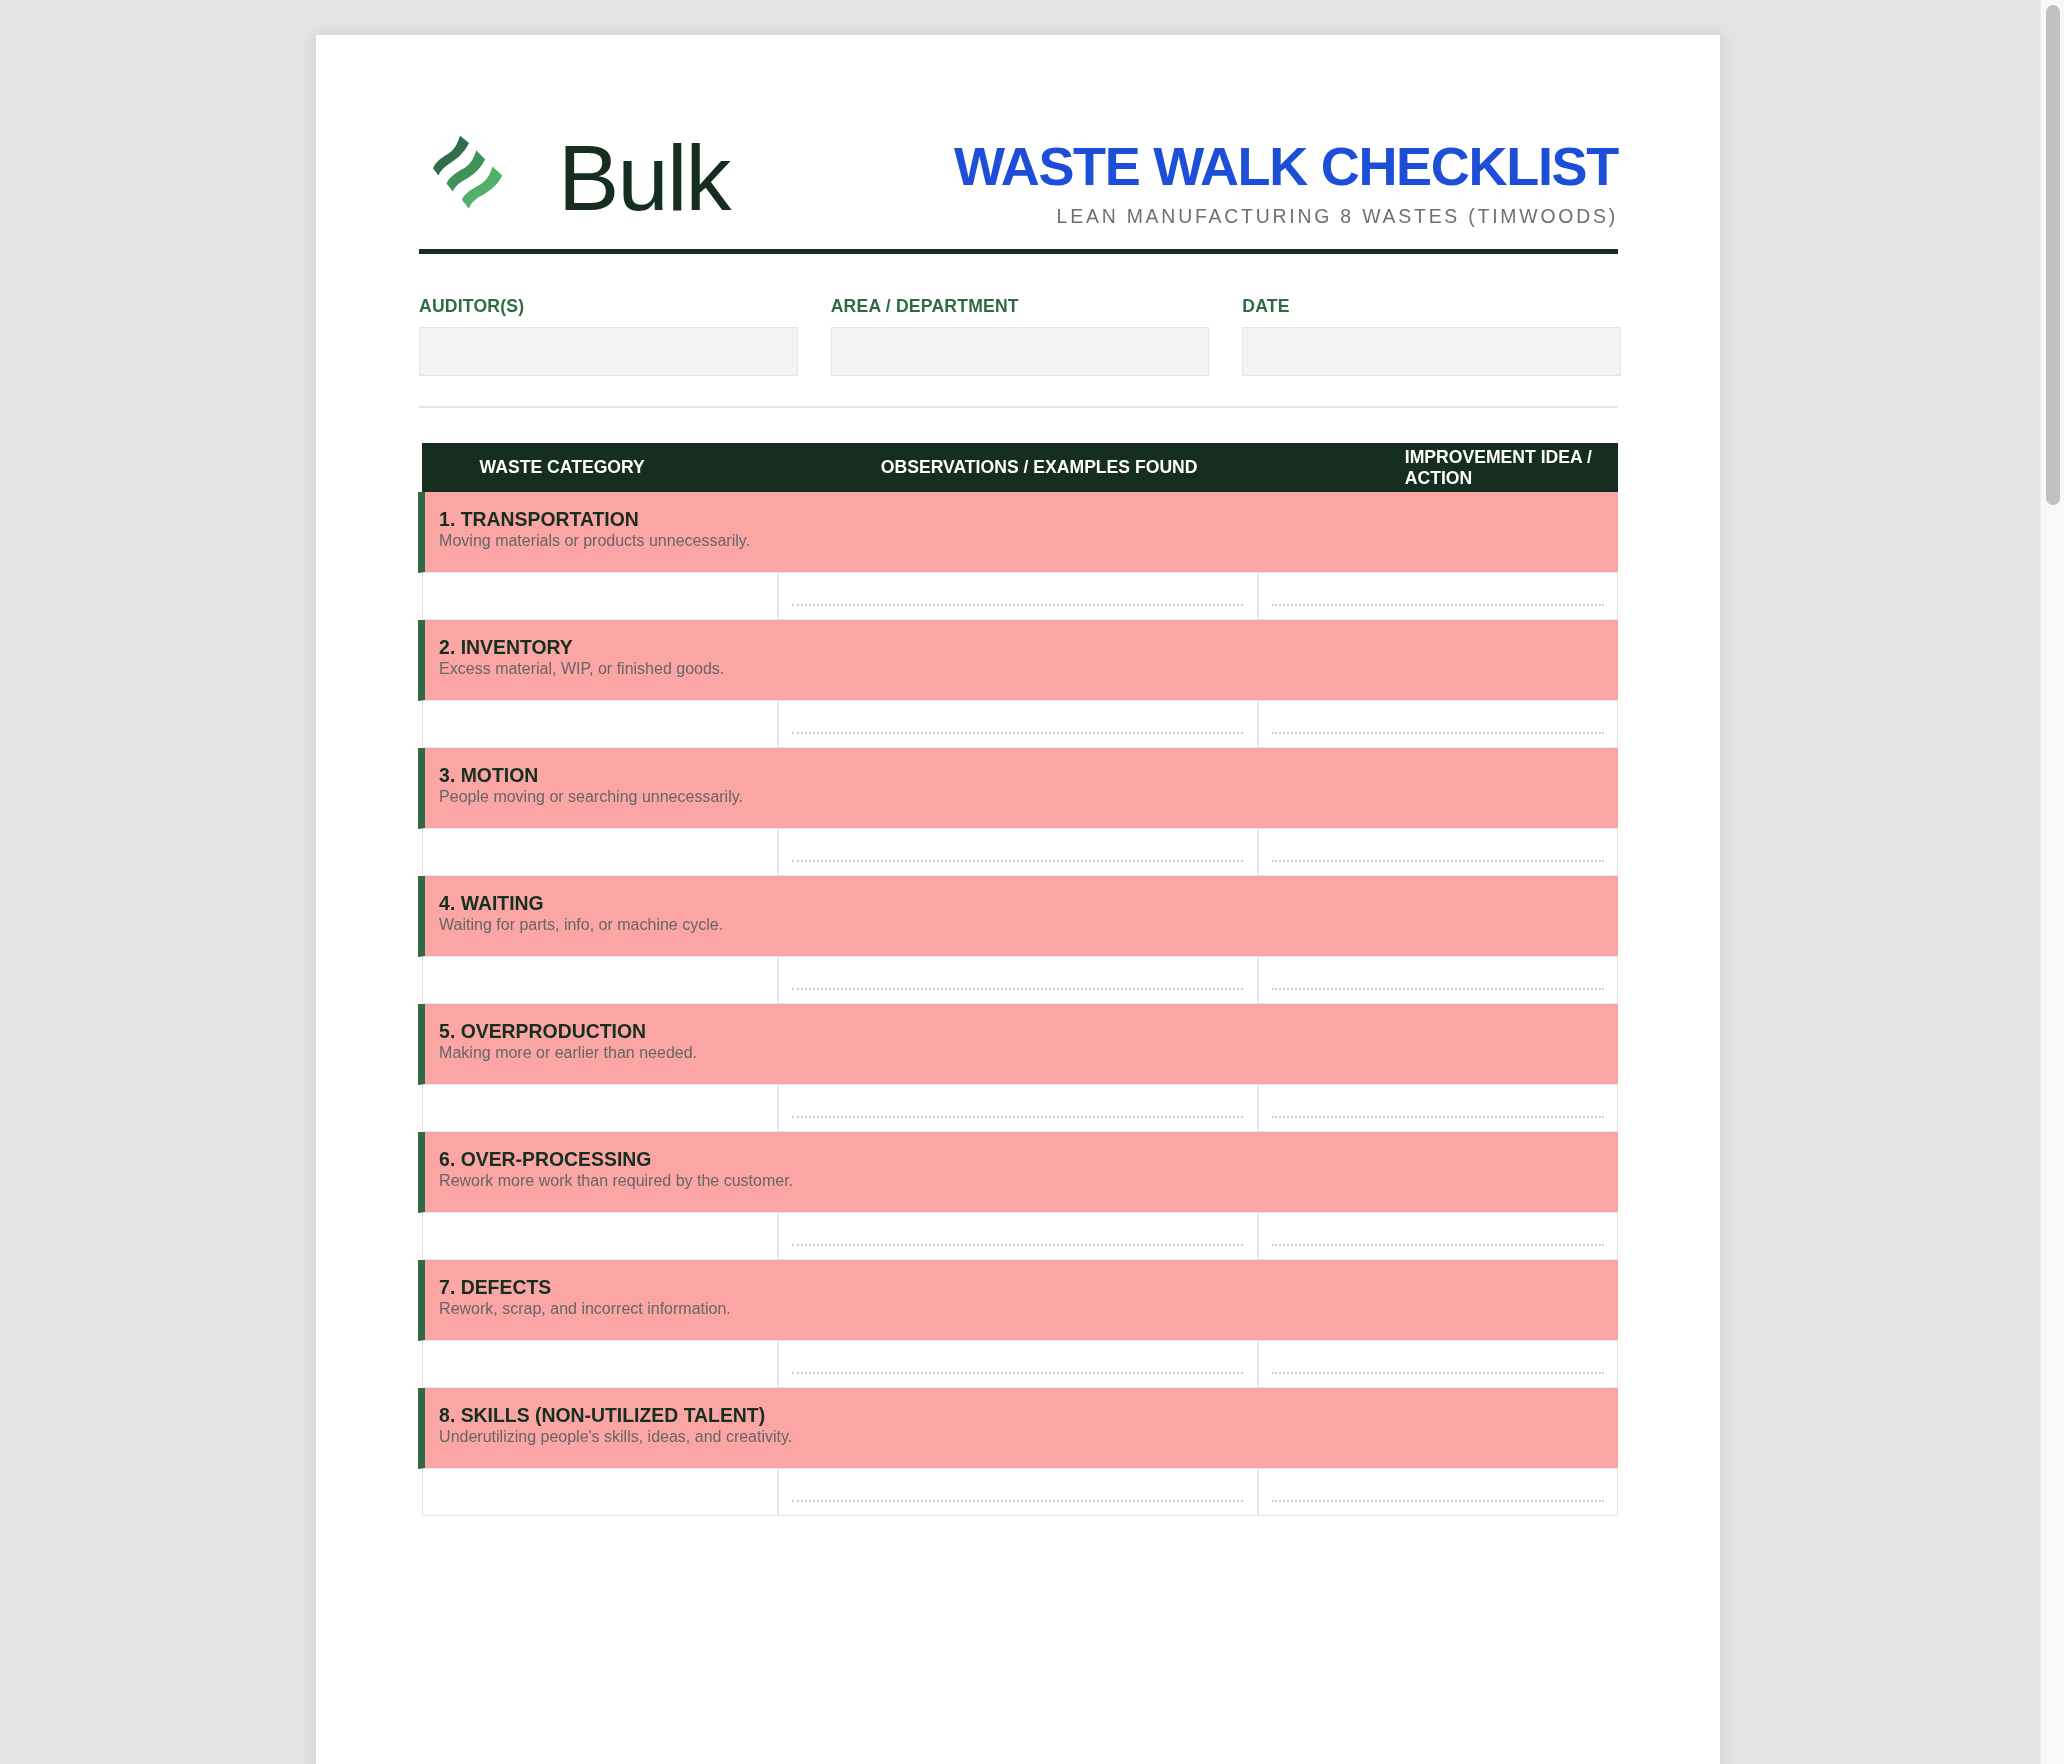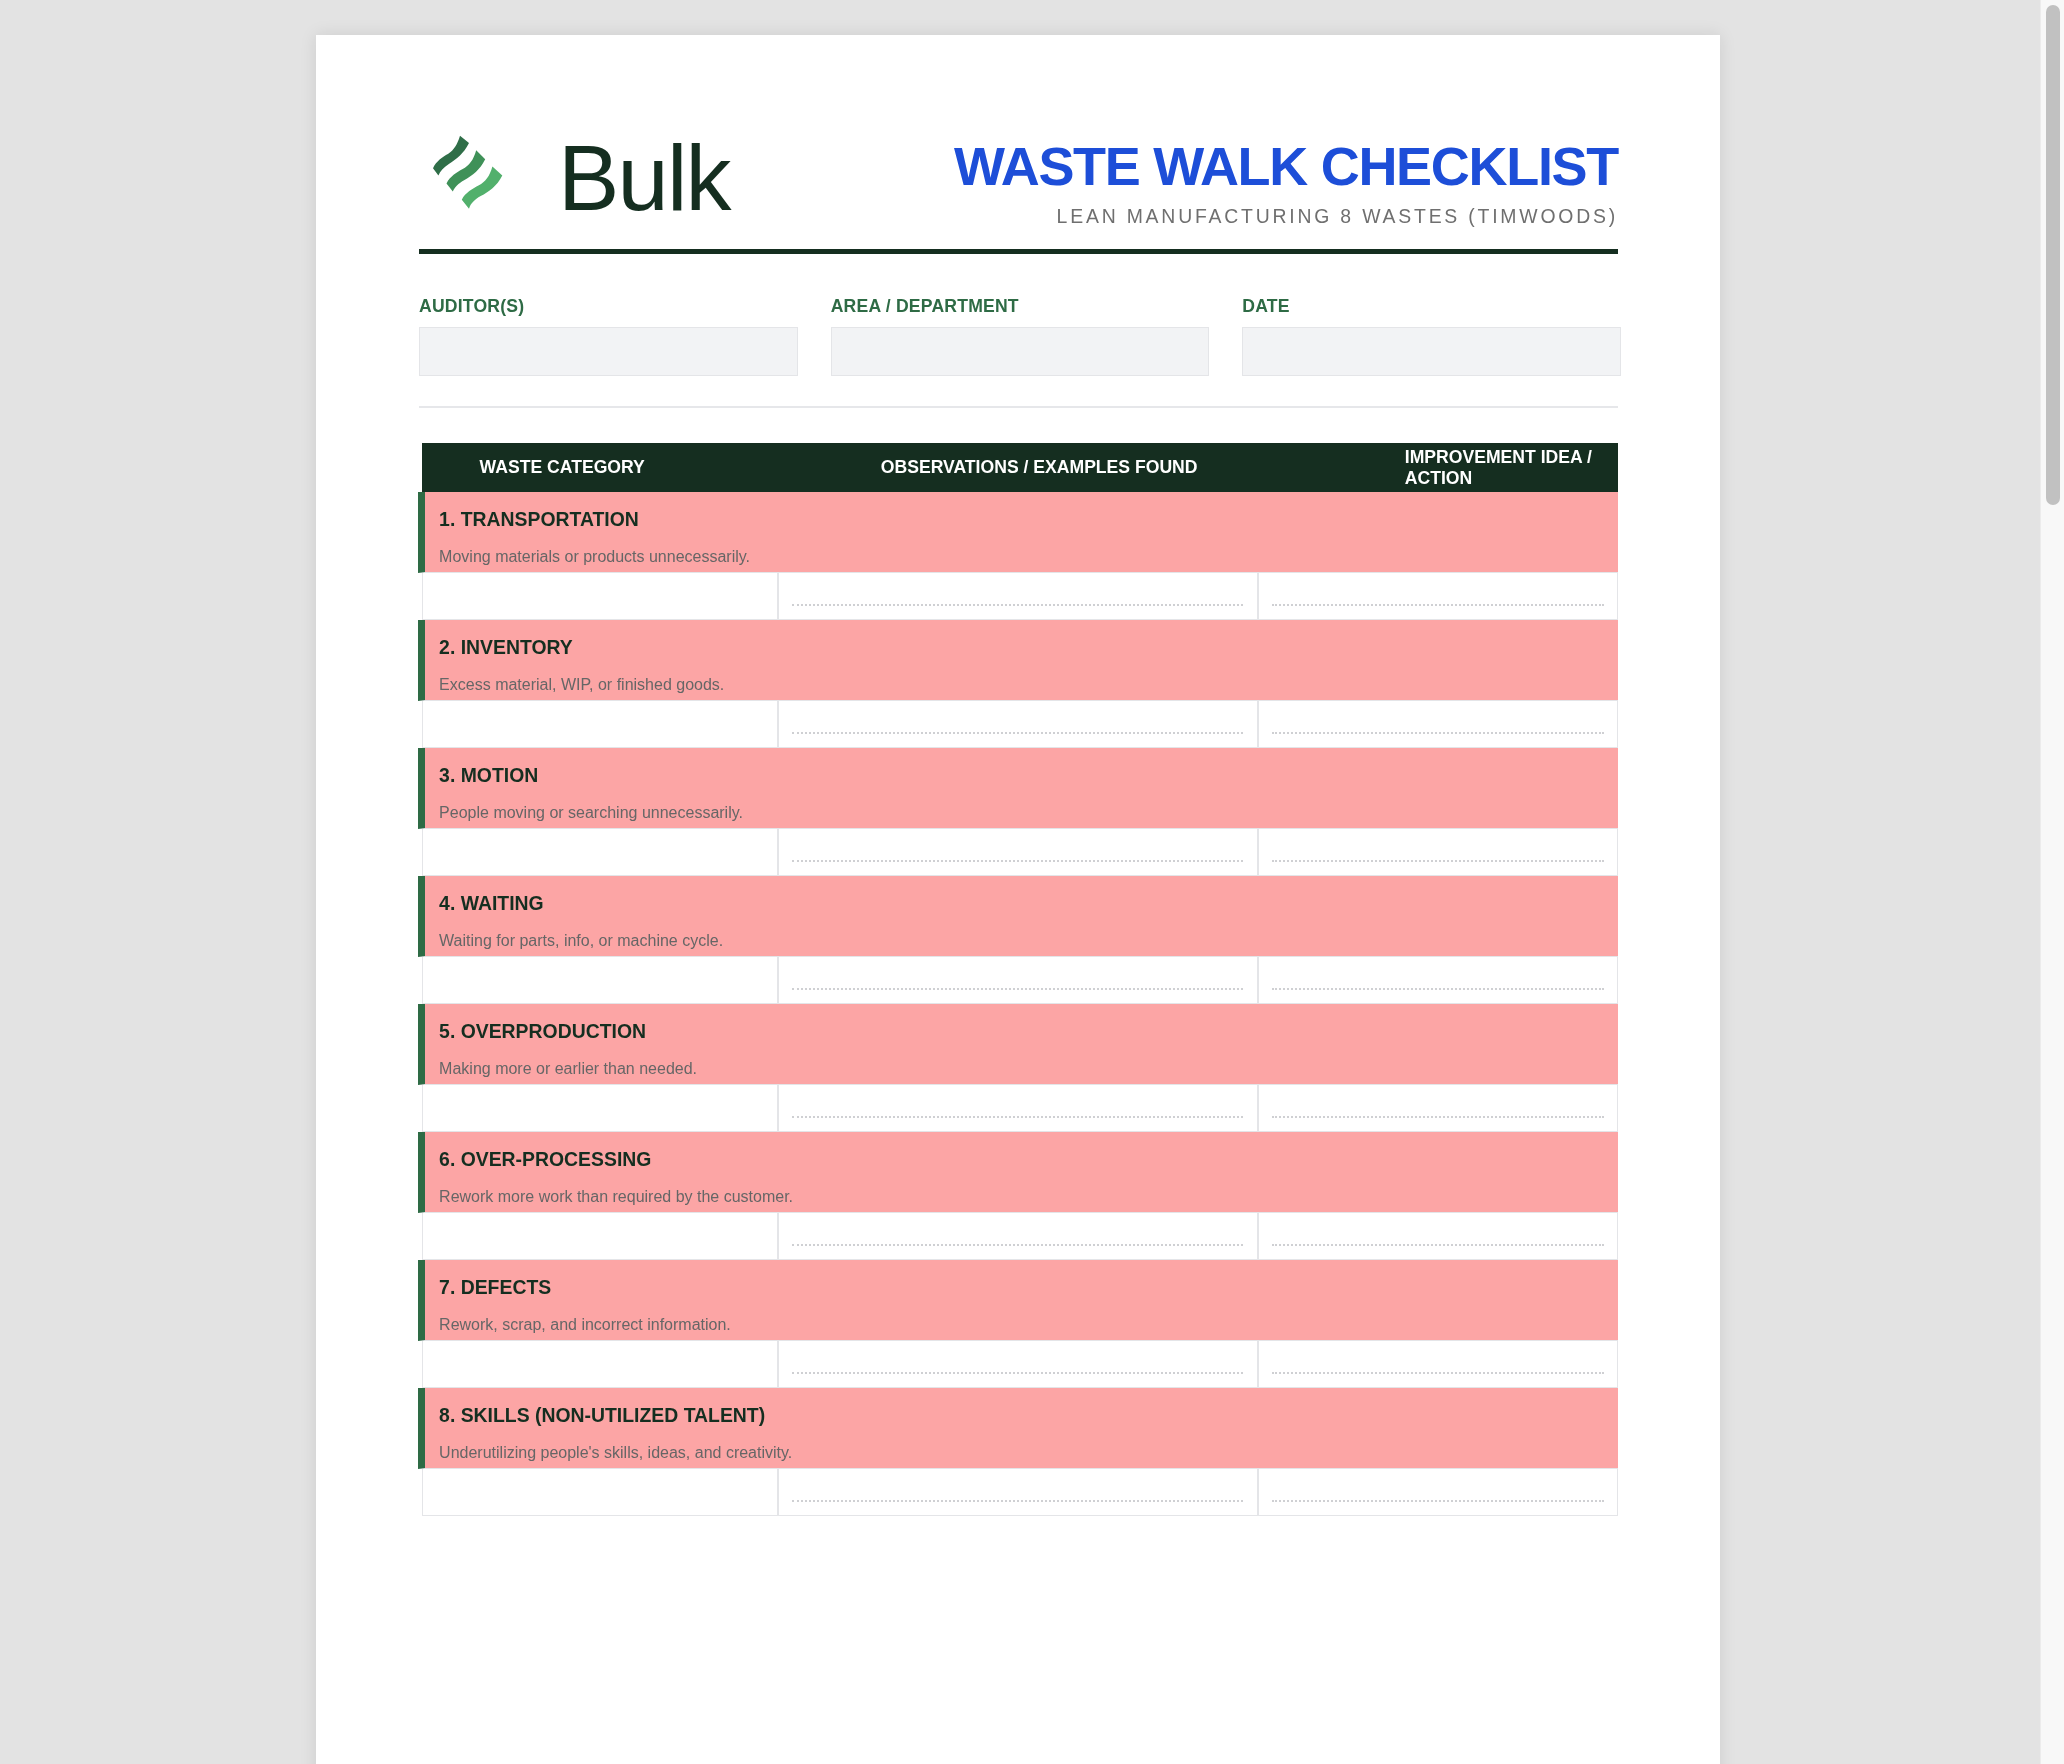--- a/index.html
+++ b/index.html
@@ -53,21 +53,21 @@
   .th { box-sizing:border-box; padding-left:14px;margin-left:44px; }
   .th.c1 { width:358px; }
   .th.c2 { width:480px; padding-left:13.2px; }
   .th.c3 { flex:1; padding-left:13.2px; }
 
   .cat-row {
     height:80px; background:#fca5a5; border-left:7px solid #2e6b45; border-bottom:1.8px solid #e4e5e8;
     box-sizing:content-box; padding-left:14px; position:relative;
   }
   .cat-title { position:absolute; left:14px; top:17.6px; font-size:19.4px; font-weight:700; color:#152e20; line-height:1; }
-  .cat-desc { position:absolute; left:14px; top:41px; font-size:16px; color:#666666; line-height:1;margin-top:16px; }
+  .cat-desc { position:absolute; left:14px; top:41px; font-size:16px; color:#666666; line-height:1; }
 
   .input-row {
     height:46px; margin-left:3.5px; display:flex; background:#fff;
     border-left:1.8px solid #e4e5e8; border-right:1.8px solid #e4e5e8; border-bottom:1.8px solid #e4e5e8;
   }
   .cell { position:relative; box-sizing:border-box; }
   .cell.c1 { width:356px; border-right:2.6px solid #e4e5e8; }
   .cell.c2 { width:480px; border-right:2.6px solid #e4e5e8; }
   .cell.c3 { flex:1; }
   .dotline {

